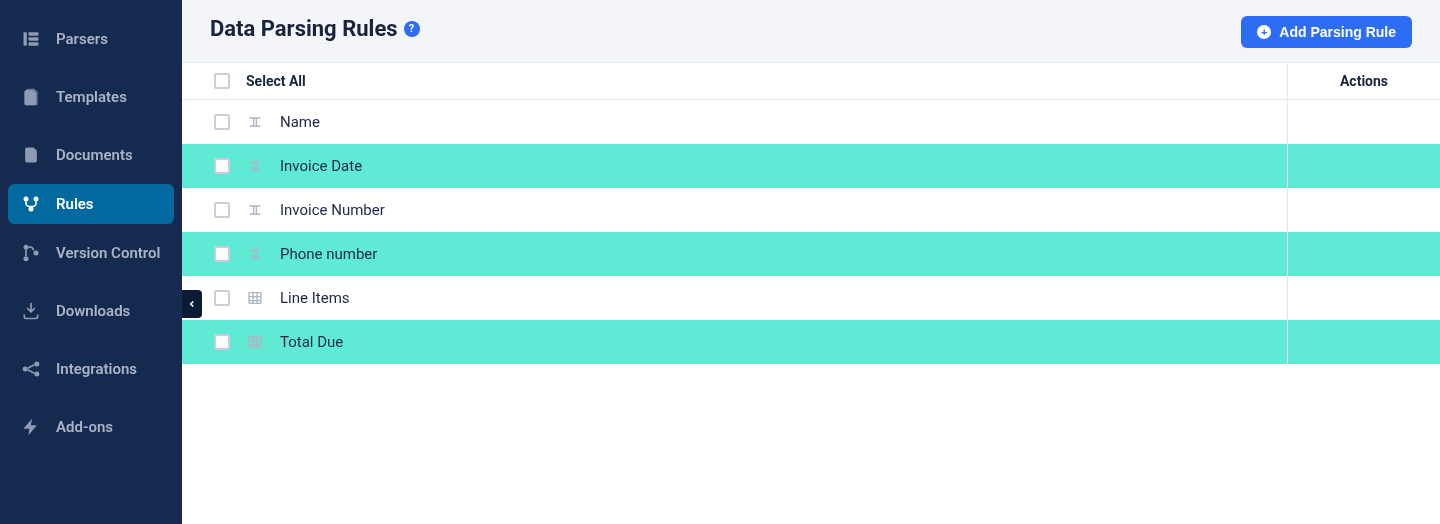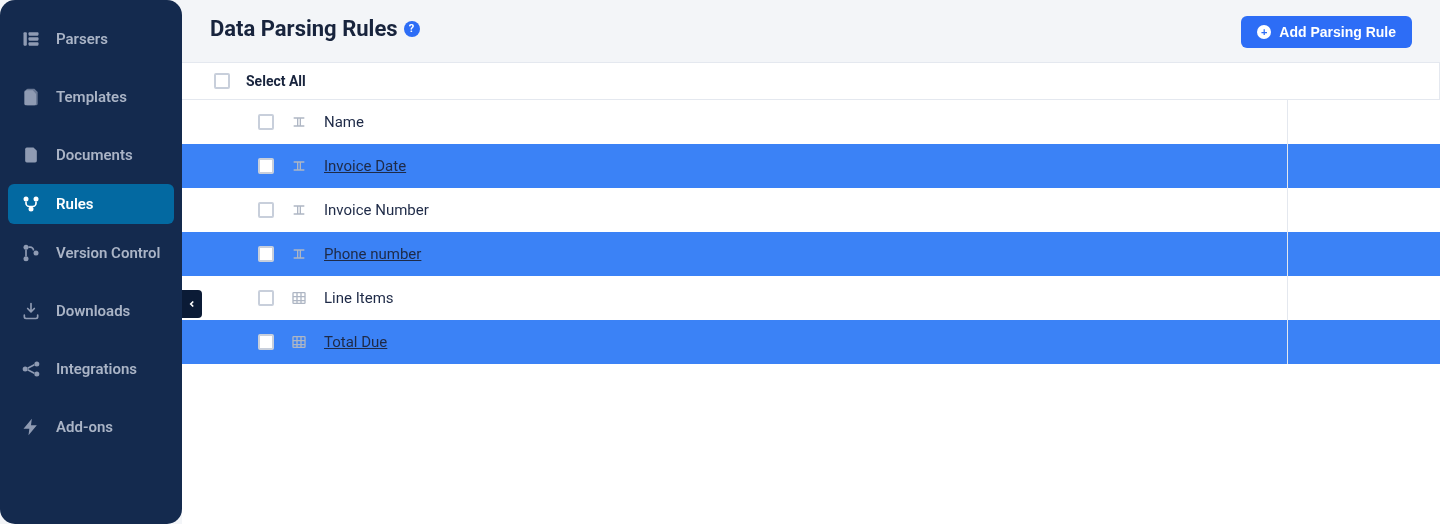--- a/index.html
+++ b/index.html
@@ -13,21 +13,20 @@
     .app { display: flex; width: 1440px; height: 524px; overflow: hidden; position: relative; }
 
     
     .sidebar {
       width: 182px;
       background: #142a4e;
       color: #c9d2e0;
       padding-top: 10px;
       flex-shrink: 0;
       position: relative;
-      border-radius: 15px;
     }
     .sidebar-item {
       display: flex;
       align-items: center;
       gap: 14px;
       padding: 0 12px 0 20px;
       height: 58px;
       cursor: pointer;
       font-size: 15px;
       font-weight: 600;
@@ -137,29 +136,28 @@
       border-radius: 2px;
       cursor: pointer;
       background: #fff;
     }
     .select-all-label { font-weight: 700; color: #18243d; }
 
     .table-row {
       display: flex;
       height: 44px;
     }
-    .table-row.even { background: #3b82f6; text-decoration: underline; }
+    .table-row.even { background: #5eead4; }
     .table-row-left {
       flex: 1;
       display: flex;
       align-items: center;
       padding-left: 32px;
       gap: 16px;
       border-right: 1px solid #e4e8ef;
-      margin-left: 44px;
     }
     .table-row-right {
       width: 152px;
     }
     .row-type-icon {
       width: 18px; height: 18px;
       color: #aeb6c4;
       display: flex; align-items: center; justify-content: center;
       cursor: move;
     }
@@ -281,20 +279,21 @@
       </button>
     </div>
 
     <div class="table-wrap">
 
       <div class="table-head">
         <div class="table-head-left">
           <span class="checkbox"></span>
           <span class="select-all-label">Select All</span>
         </div>
+        <div class="table-head-right">Actions</div>
       </div>
 
       <div class="table-row">
         <div class="table-row-left">
           <span class="checkbox"></span>
           <span class="row-type-icon">
             <svg width="16" height="16" viewBox="0 0 24 24" fill="none" stroke="currentColor" stroke-width="2">
                 <path d="M4 6h16M4 18h16M10 6v12M14 6v12"></path>
               </svg>
           </span>

